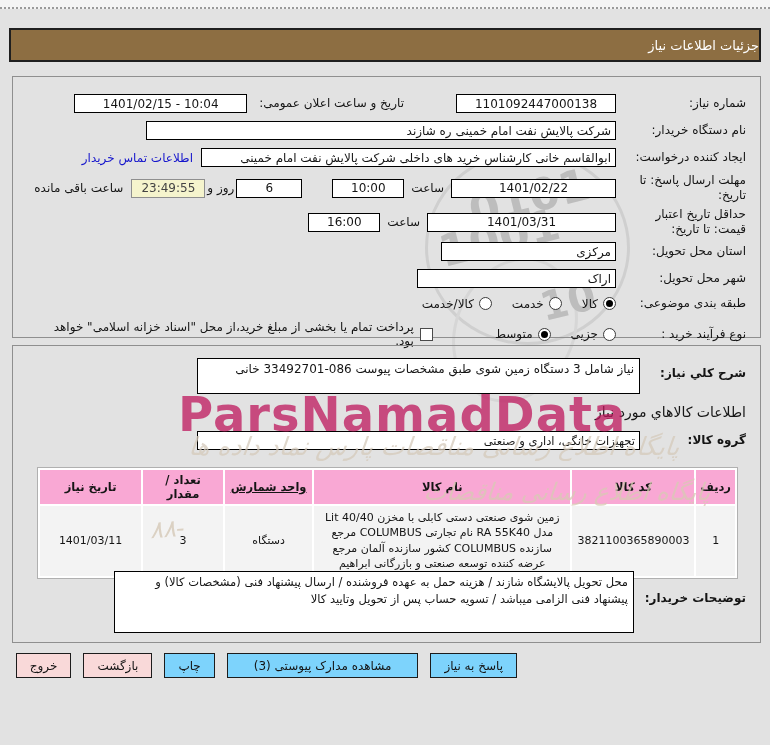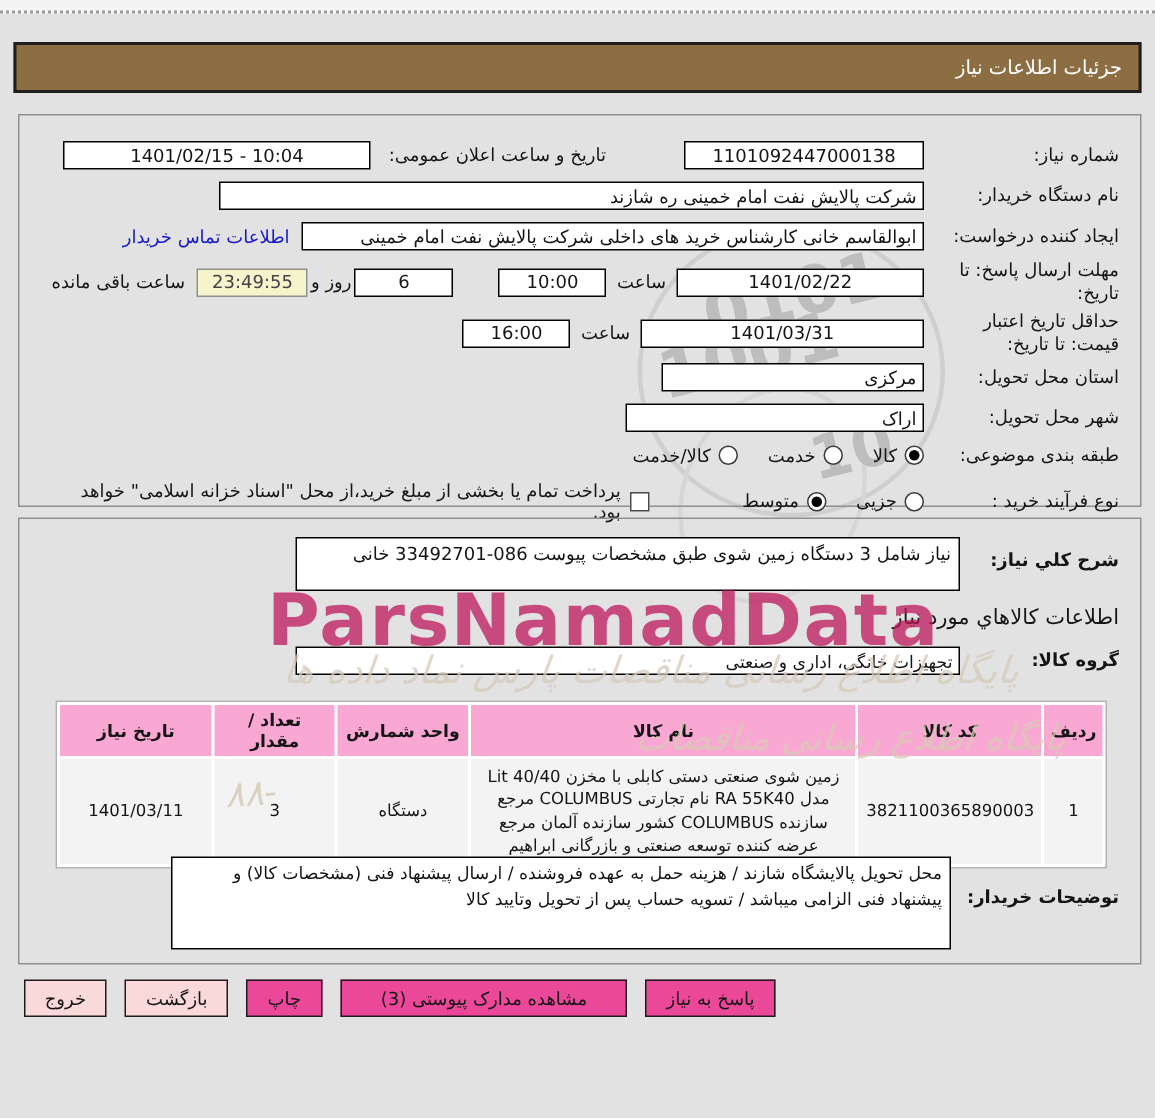--- a/index.html
+++ b/index.html
@@ -7,21 +7,21 @@
   .page {
     position:relative; width:770px; height:745px; overflow:hidden;
     background:#e2e2e2; direction:rtl;
     font-family:"DejaVu Sans", sans-serif; font-size:12px; color:#151515;
   }
   .topstrip { position:absolute; top:0; left:0; right:0; height:9px;
     background:#f4f4f4; border-bottom:2px dotted #9a9a9a; }
 
   .titlebar { position:absolute; top:28px; left:9px; right:9px; height:34px;
     background:#8d6e42; border:2px solid #1f1f1f; color:#ffffff;
-    display:flex; align-items:center; padding-right:11px; font-size:13px; z-index:1; }
+    display:flex; align-items:center; font-size:13px; z-index:1; }
 
   .panel { position:absolute; left:12px; right:9px; border:1px solid #8f8f8f; z-index:1; }
   .panel1 { top:76px; height:262px; }
   .panel2 { top:345px; height:298px; }
 
   .frow { position:absolute; right:14px; left:12px; display:flex; align-items:center; }
   .lbl { width:124px; flex:none; margin-left:6px; line-height:1.25; }
   .blbl { font-weight:bold; }
   .ibox { background:#fff; border:1px solid #000; height:19px;
     display:flex; align-items:center; padding:0 4px; overflow:hidden; white-space:nowrap; }
@@ -44,27 +44,27 @@
   .heading { position:absolute; right:14px; font-weight:normal; font-size:14px; }
 
   table.goods { position:absolute; top:121px; right:22px; left:24px;
     border-collapse:separate; border-spacing:2px; background:#ffffff;
     border:1px solid #b0b0b0; }
   table.goods th { background:#f9a8d4; font-weight:bold; font-size:11.5px;
     padding:3px 4px; }
   table.goods td { background:#f3f3f3; font-size:11px; text-align:center;
     padding:4px 5px; line-height:1.4; vertical-align:middle; }
   .col-row { width:4%; } .col-code { width:17%; } .col-name { width:39%; }
-  .col-unit { width:13%; } .col-qty { width:12%; } .col-date { width:15%; }
+  .col-unit { width:13%;text-decoration:underline; } .col-qty { width:12%; } .col-date { width:15%; }
 
   .actions { position:absolute; top:653px; right:253px; display:flex;
     gap:12px; align-items:center; z-index:1; }
   .btn { border:1px solid #1c1c1c; height:25px; display:flex; align-items:center;
     padding:0 13px; font-size:12px; cursor:pointer; white-space:nowrap; }
-  .btn-green { background:#ec4899; }
+  .btn-green { background:#7dd3fc; }
   .btn-pink  { background:#f9d9d9; }
 
   
   .wm-under { position:absolute; inset:0; z-index:0; pointer-events:none; }
   .wm-over  { position:absolute; inset:0; z-index:5; pointer-events:none; opacity:.75; }
   .stamp-ellipse { position:absolute; border:3px solid #cfcfcf; border-radius:50%; }
   .stamp-num { position:absolute; font-weight:bold; color:#bdbdbd;
     font-family:"DejaVu Sans", sans-serif; direction:ltr; }
   .wm-brand { position:absolute; left:178px; top:386px; font-size:48px; font-weight:bold;
     color:#be185d; letter-spacing:1px; direction:ltr; }
@@ -89,21 +89,21 @@
   <div class="titlebar">
     <span>جزئیات اطلاعات نیاز</span>
   </div>
 
   <div class="panel panel1">
 
     <div class="frow" style="top:17px;">
       <span class="lbl">شماره نیاز:</span>
       <span class="ibox ltr ctr" style="width:160px;">1101092447000138</span>
       <span class="lbl" style="width:auto; margin-right:52px;">تاریخ و ساعت اعلان عمومی:</span>
-      <span class="ibox ltr ctr" style="width:205px; margin-right:6px;">1401/02/15 - 10:04</span>
+      <span class="ibox ltr ctr" style="width:173px; margin-right:6px;">1401/02/15 - 10:04</span>
     </div>
 
     <div class="frow" style="top:44px;">
       <span class="lbl">نام دستگاه خریدار:</span>
       <span class="ibox" style="width:470px;">شرکت پالایش نفت امام خمینی  ره  شازند</span>
     </div>
 
     <div class="frow" style="top:71px;">
       <span class="lbl">ایجاد کننده درخواست:</span>
       <span class="ibox" style="width:415px;">ابوالقاسم  خانی  کارشناس خرید های داخلی  شرکت پالایش نفت امام خمینی</span>

